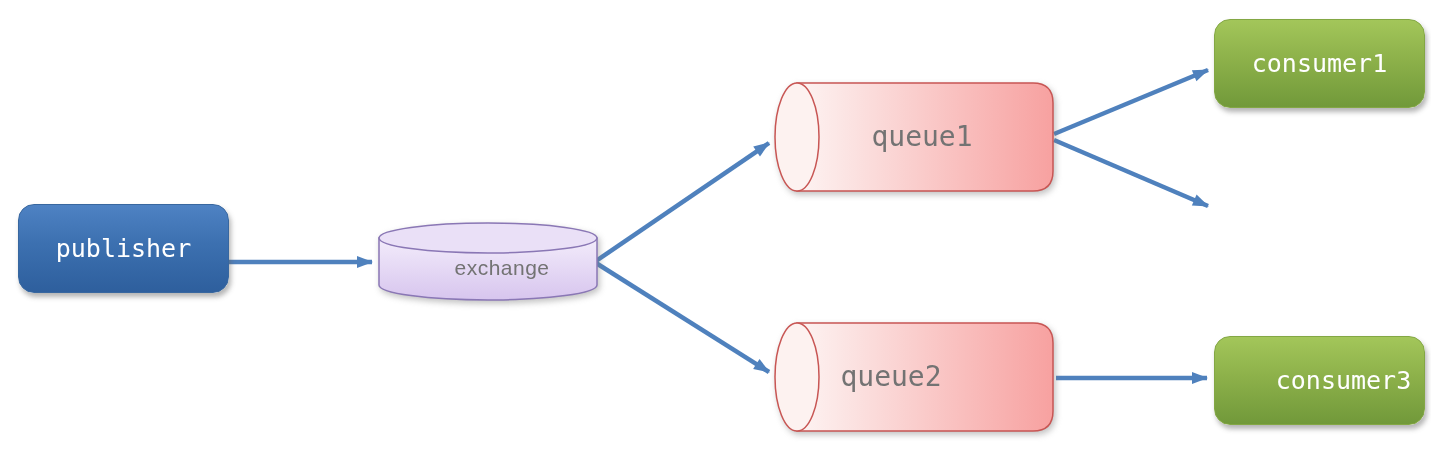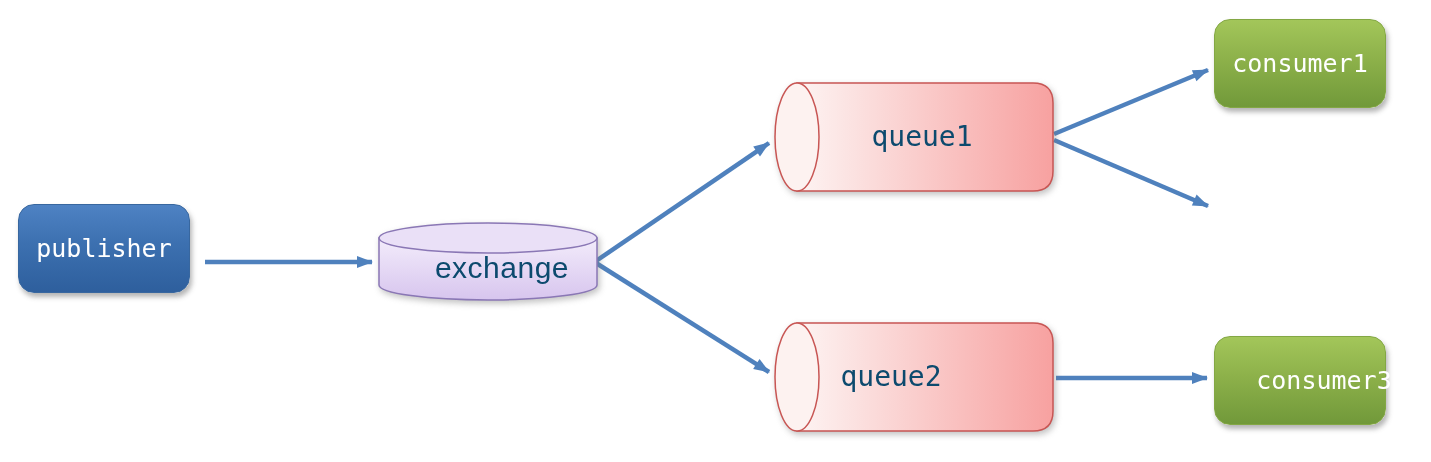--- a/index.html
+++ b/index.html
@@ -9,21 +9,21 @@
     height: 462px;
     background: #ffffff;
     overflow: hidden;
     font-family: "DejaVu Sans Mono", monospace;
   }
   .canvas svg { position: absolute; left: 0; top: 0; }
 
   .box {
     position: absolute;
     box-sizing: border-box;
-    width: 172px;
+    width: 211px;
     height: 89px;
     border-radius: 16px;
     display: flex;
     align-items: center;
     justify-content: center;
     font-family: "DejaVu Sans Mono", monospace;
     font-size: 25px;
     color: #ffffff;
     box-shadow: 2px 4px 5px rgba(90,90,90,0.45);
     z-index: 2;
@@ -33,33 +33,33 @@
     border: 1px solid #38679f;
   }
   .box.green {
     background: linear-gradient(180deg, #a3c65a 0%, #8db14a 45%, #71993a 100%);
     border: 1px solid #83a744;
   }
 
   .cyl-label {
     position: absolute;
     text-align: center;
-    color: #0c4a6e;
+    color: #737373;
     z-index: 2;
     pointer-events: none;
   }
   .queue-label {
     font-family: "DejaVu Sans Mono", monospace;
     font-size: 28px;
     line-height: 34px;
     width: 256px;
   }
   .exchange-label {
     font-family: "Liberation Sans", sans-serif;
-    font-size: 30px;
+    font-size: 21px;
     line-height: 36px;
     letter-spacing: 0.5px;
     width: 246px;
   }
   .shape-shadow { filter: drop-shadow(2px 3px 3px rgba(120,120,120,0.45)); }
 </style>
 </head>
 <body>
 
 <div class="canvas">

